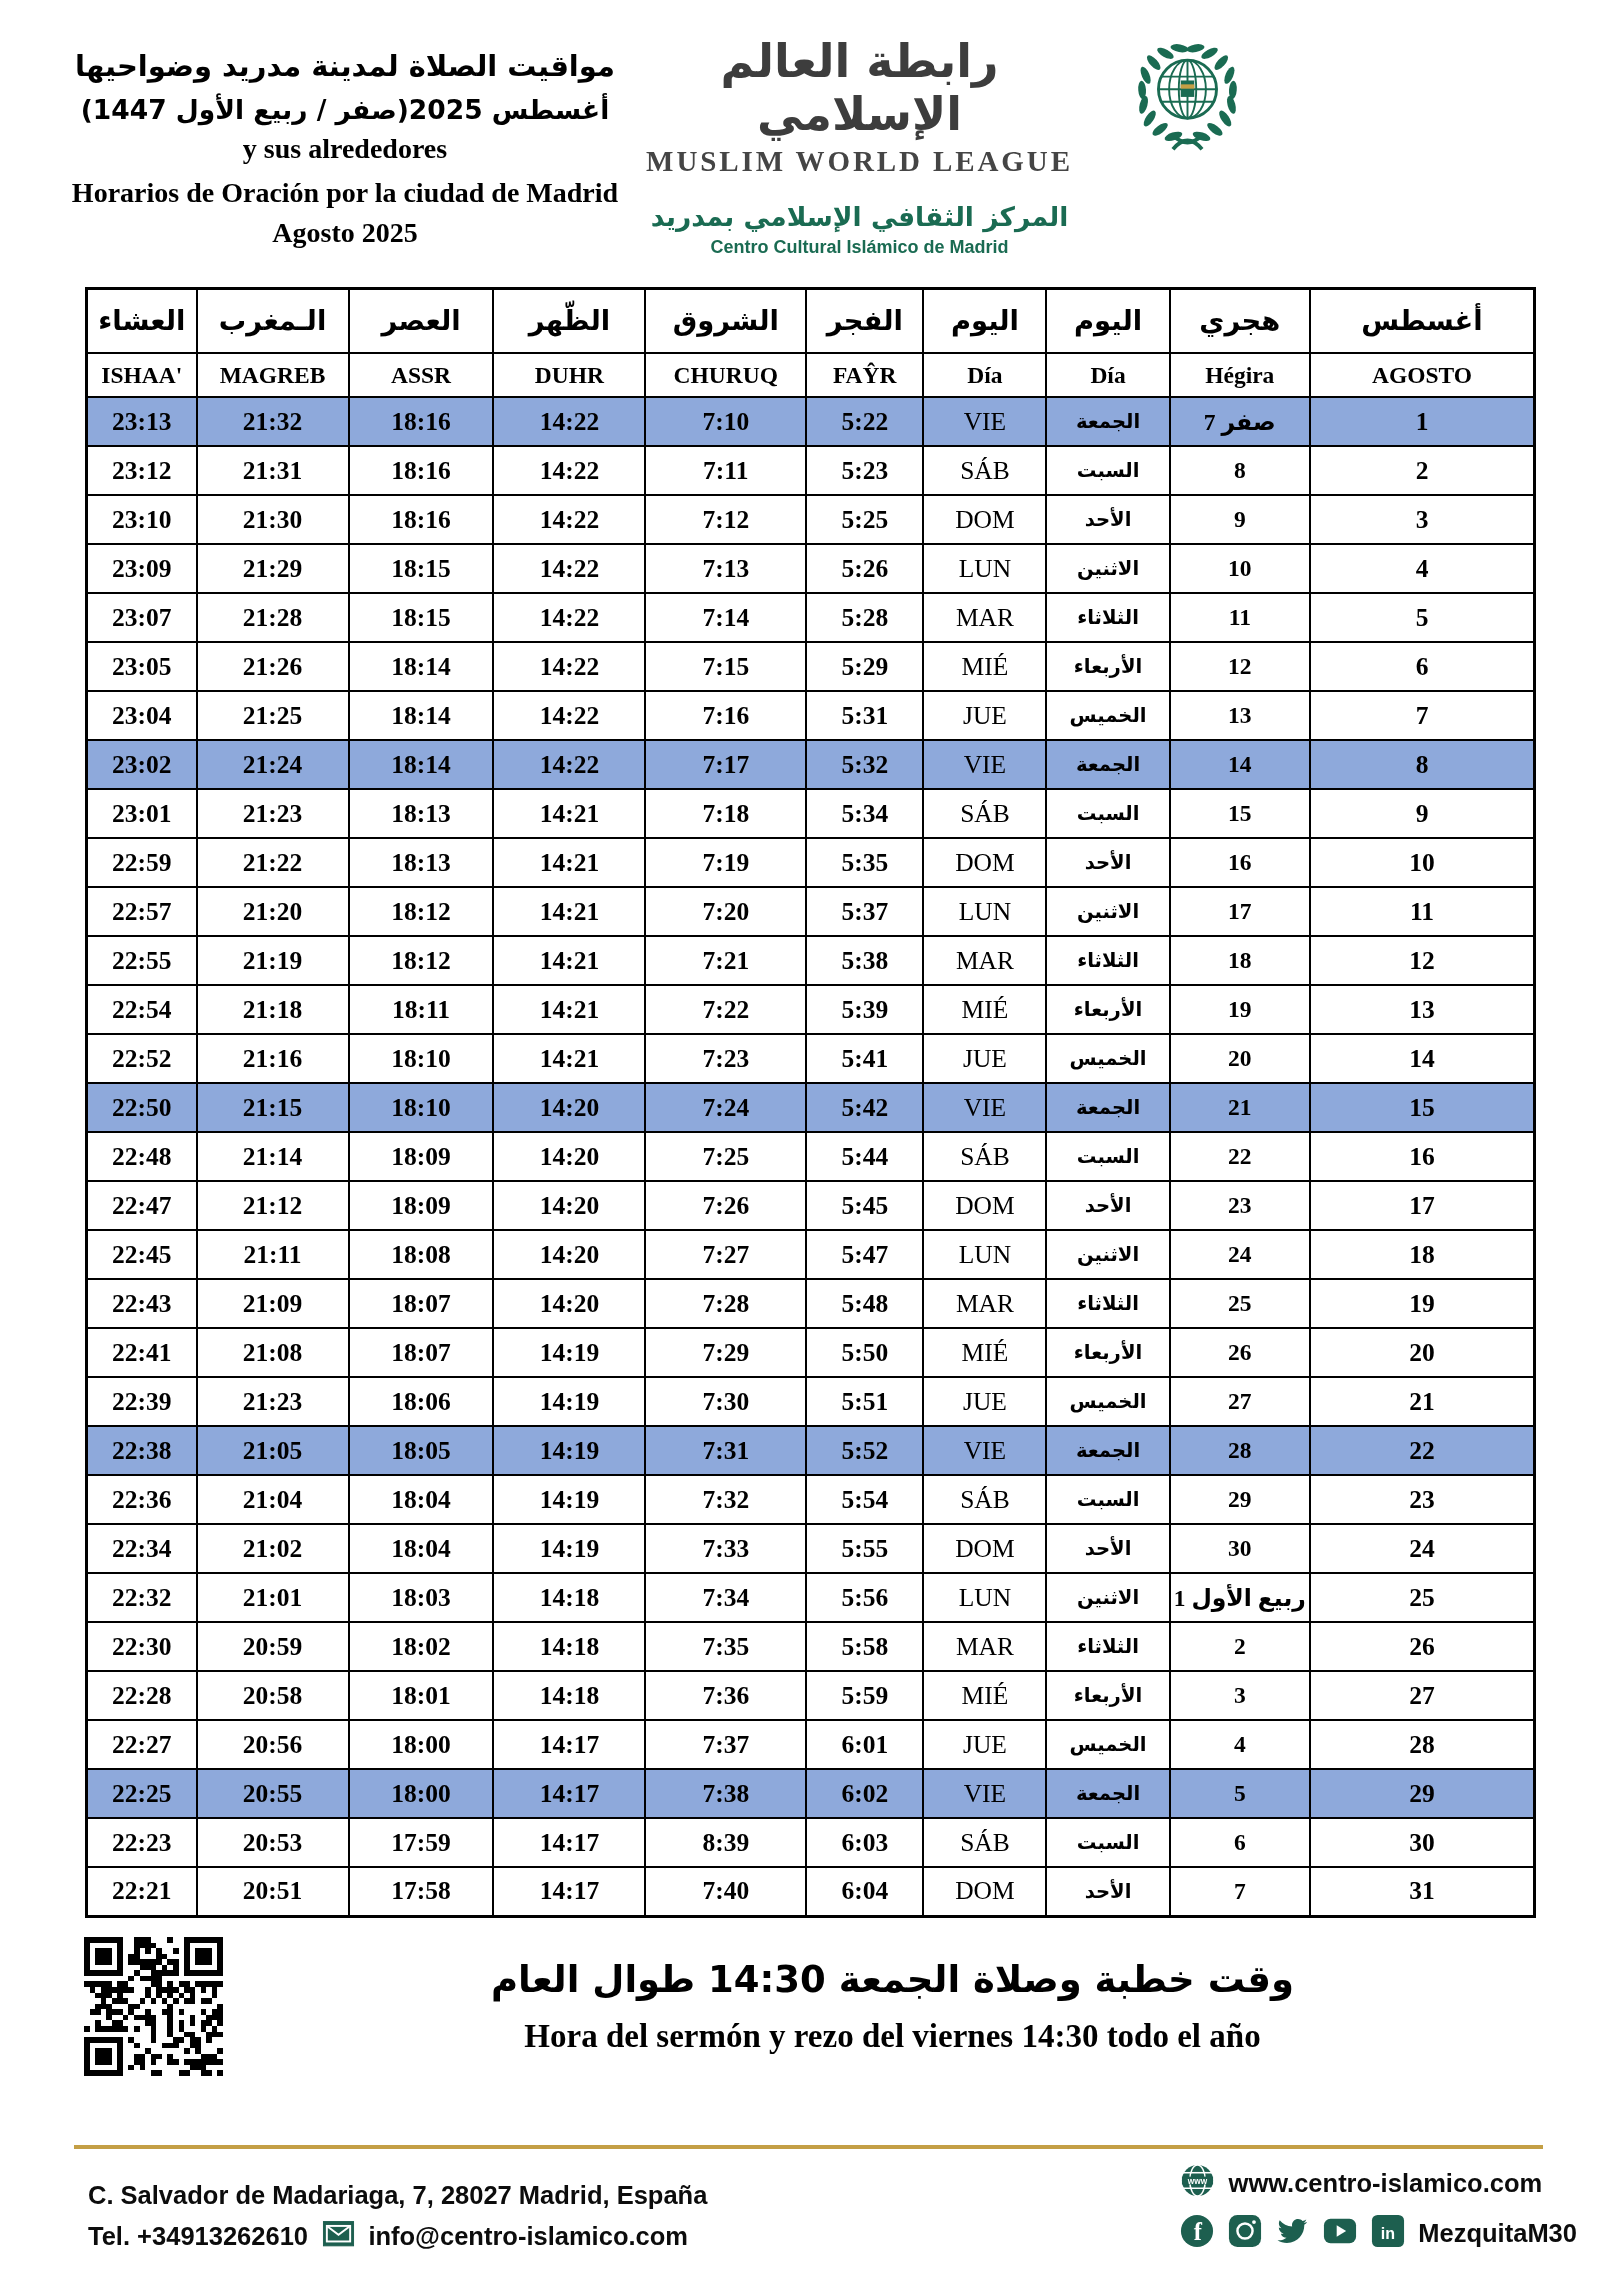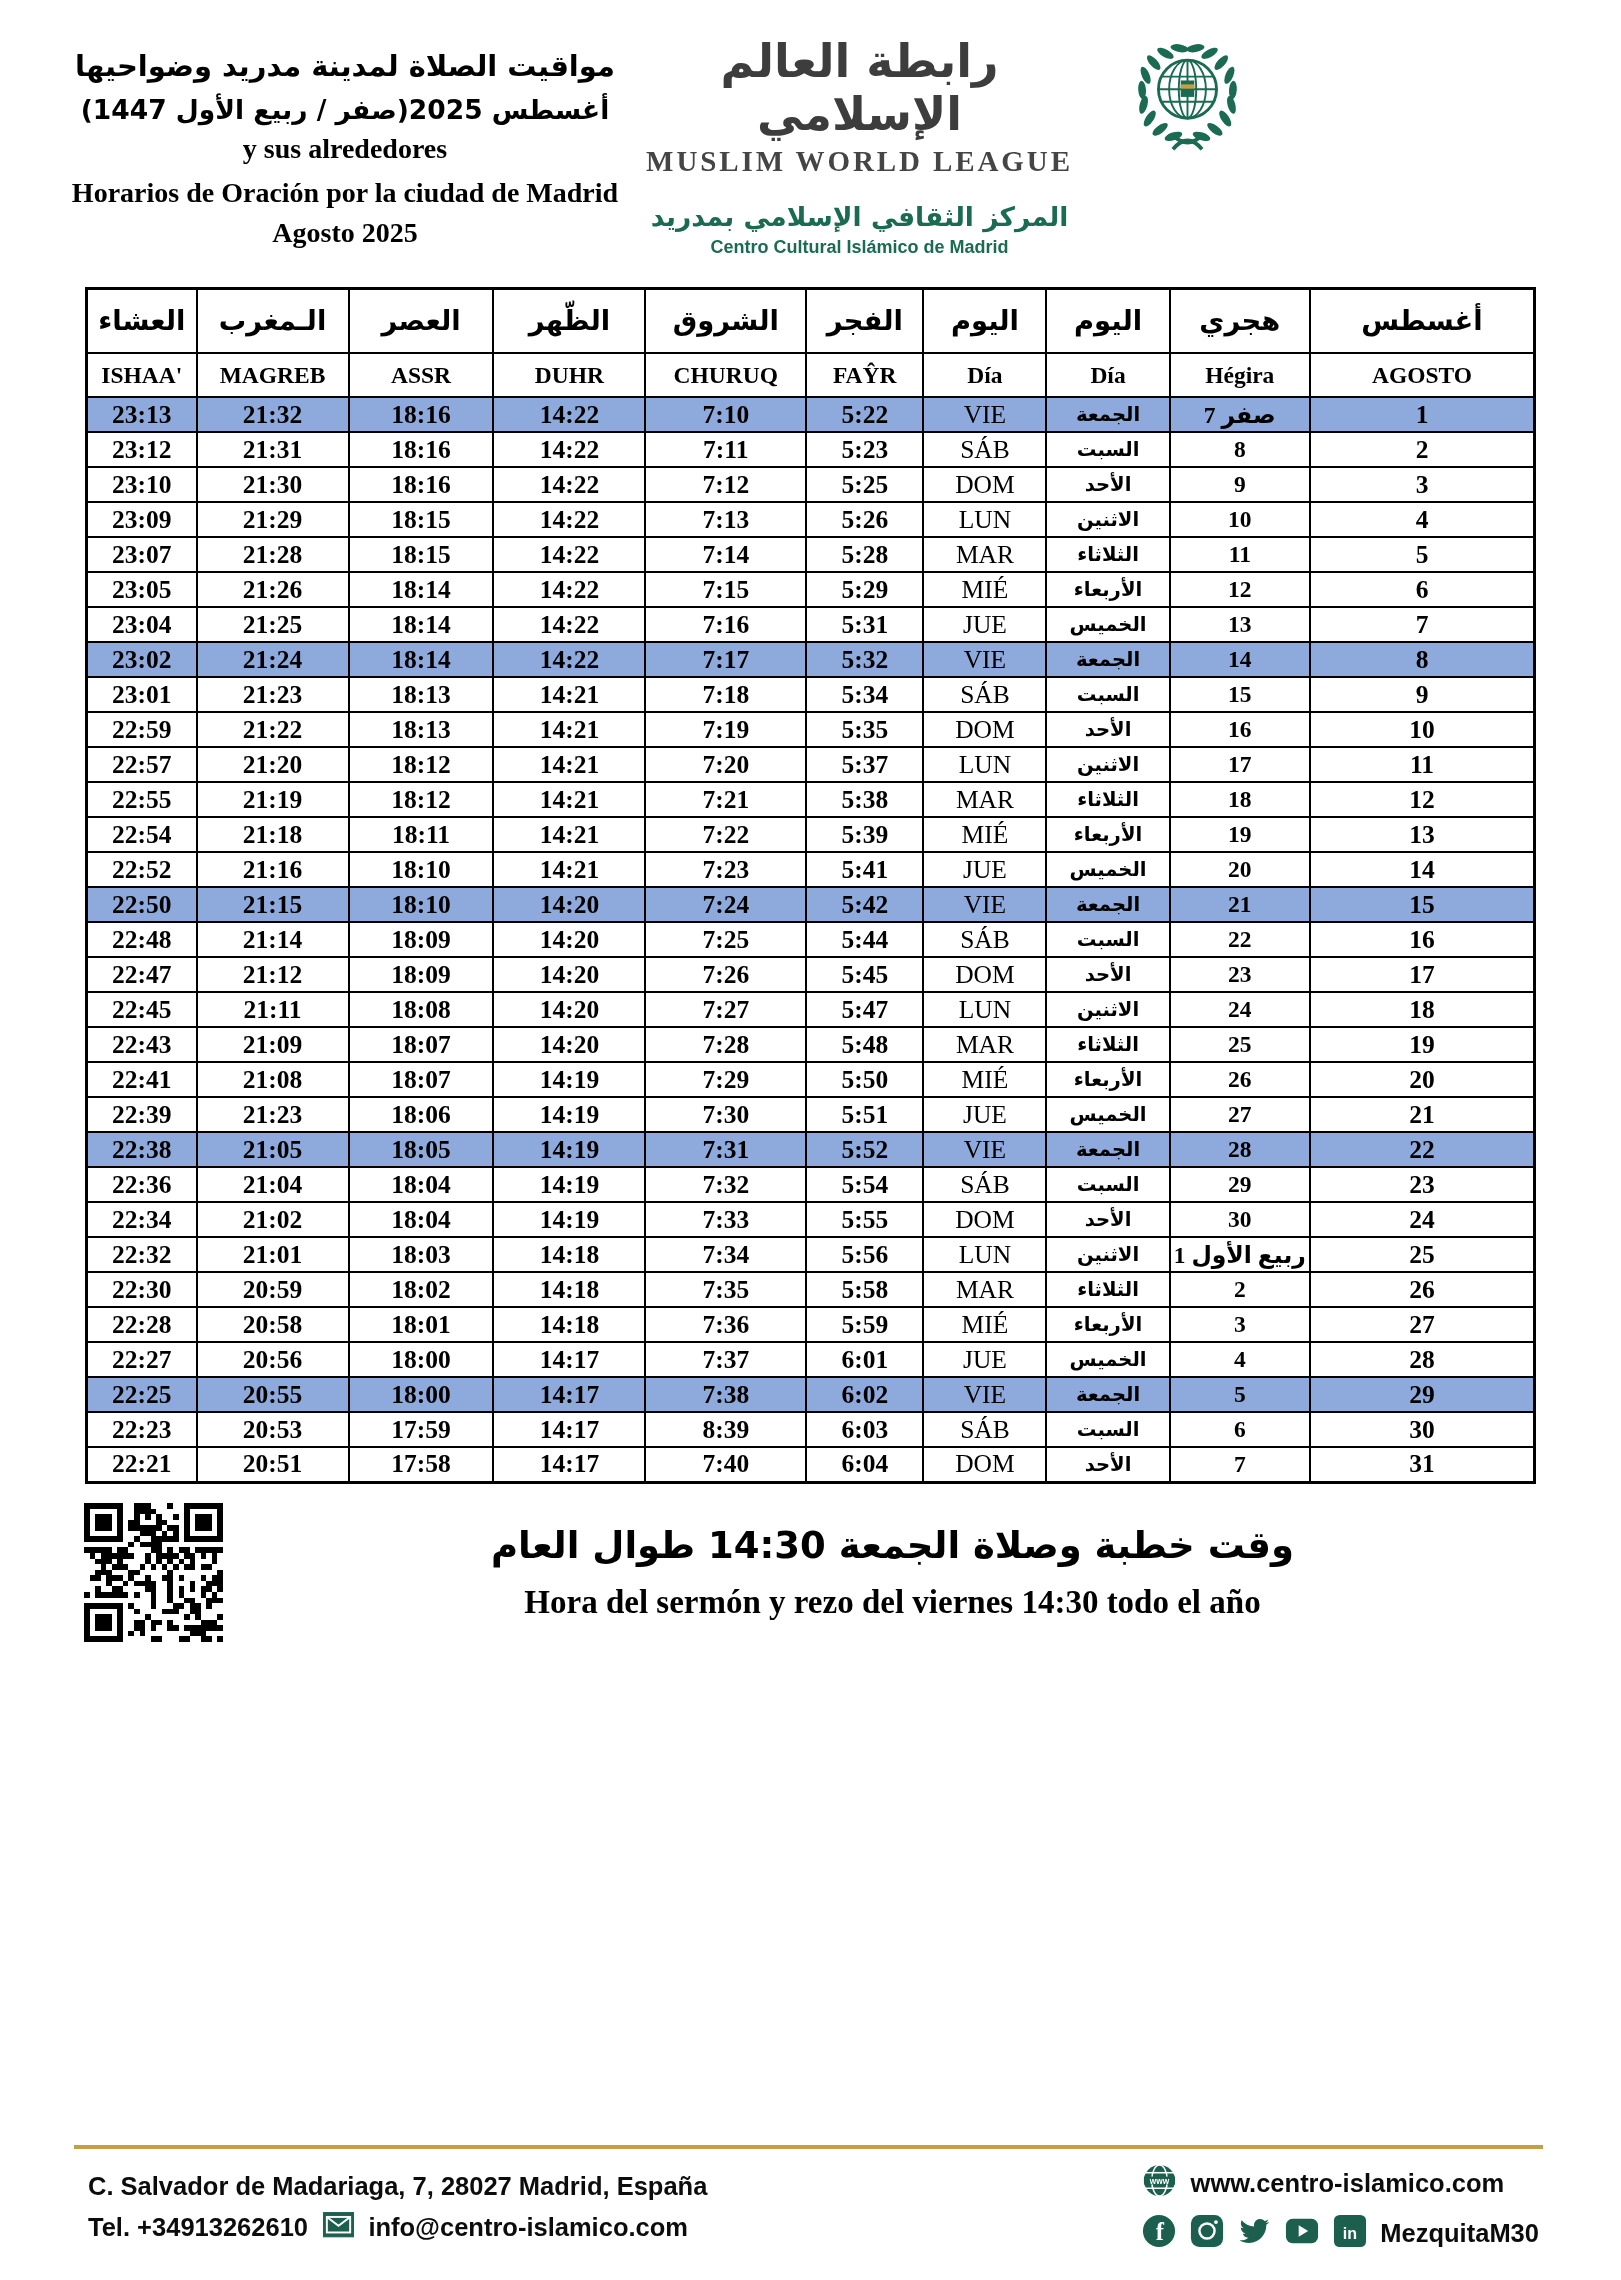--- a/index.html
+++ b/index.html
@@ -24,41 +24,41 @@
   .center-es{font-family:"Liberation Sans",sans-serif;font-weight:700;font-size:18px;margin-top:4.9px;}
   .emblem{width:155px;height:149px;flex:0 0 auto;}
 
   
   table.pt{border-collapse:collapse;width:1451px;margin:29px auto 0;table-layout:fixed;
            border:3.9px solid #000;text-align:center;}
   table.pt th,table.pt td{border-left:2px solid #000;border-right:2px solid #000;
            border-top:2.9px solid #000;border-bottom:2.9px solid #000;padding:0;overflow:hidden;white-space:nowrap;}
   tr.hdr-ar{height:65px;}
   tr.hdr-la{height:44px;}
-  tbody tr{height:35px;}
+  tbody tr{height:49px;}
   .h-ar{font-family:"DejaVu Sans",sans-serif;font-weight:700;font-size:27.4px;}
   .h-la{font-family:"Liberation Serif",serif;font-weight:700;font-size:23.5px;}
   td.c0,td.c1,td.c2,td.c3,td.c4,td.c5{font-weight:700;font-size:25.5px;}
   td.c6{font-size:25.5px;font-weight:400;}
   td.c7{font-family:"DejaVu Sans",sans-serif;font-weight:700;font-size:19.6px;}
   td.c8{font-weight:700;font-size:23.5px;}
   td.c9{font-weight:700;font-size:25.5px;}
   tr.friday{background:var(--hl);}
 
   
   .notice-row{display:flex;align-items:center;padding:19.6px 59px 0 84px;}
   .qr{width:139px;height:139px;flex:0 0 auto;}
   .notice{flex:1;text-align:center;}
   .notice-ar{font-family:"DejaVu Sans",sans-serif;font-weight:700;font-size:37px;direction:rtl;}
   .notice-es{font-weight:700;font-size:33px;margin-top:17.6px;}
 
   
   .footer{position:absolute;left:0;right:0;bottom:17.6px;}
   .gold-line{height:3.9px;background:var(--gold);margin:0 78px 13.7px 74px;}
-  .footer-cols{display:flex;justify-content:space-between;align-items:center;padding:0 82px 0 88px;}
+  .footer-cols{display:flex;justify-content:space-between;align-items:flex-end;padding:0 44px 0 88px;}
   .f-left,.f-right{font-family:"Liberation Sans",sans-serif;font-weight:700;font-size:25.5px;color:#0c0c0c;}
   .f-line{display:flex;align-items:center;gap:13.7px;margin-bottom:9.8px;}
   .icon{flex:0 0 auto;display:inline-block;}
   .soc{width:34px;height:34px;}
 </style>
 </head>
 <body>
 
 <div class="page">
 

